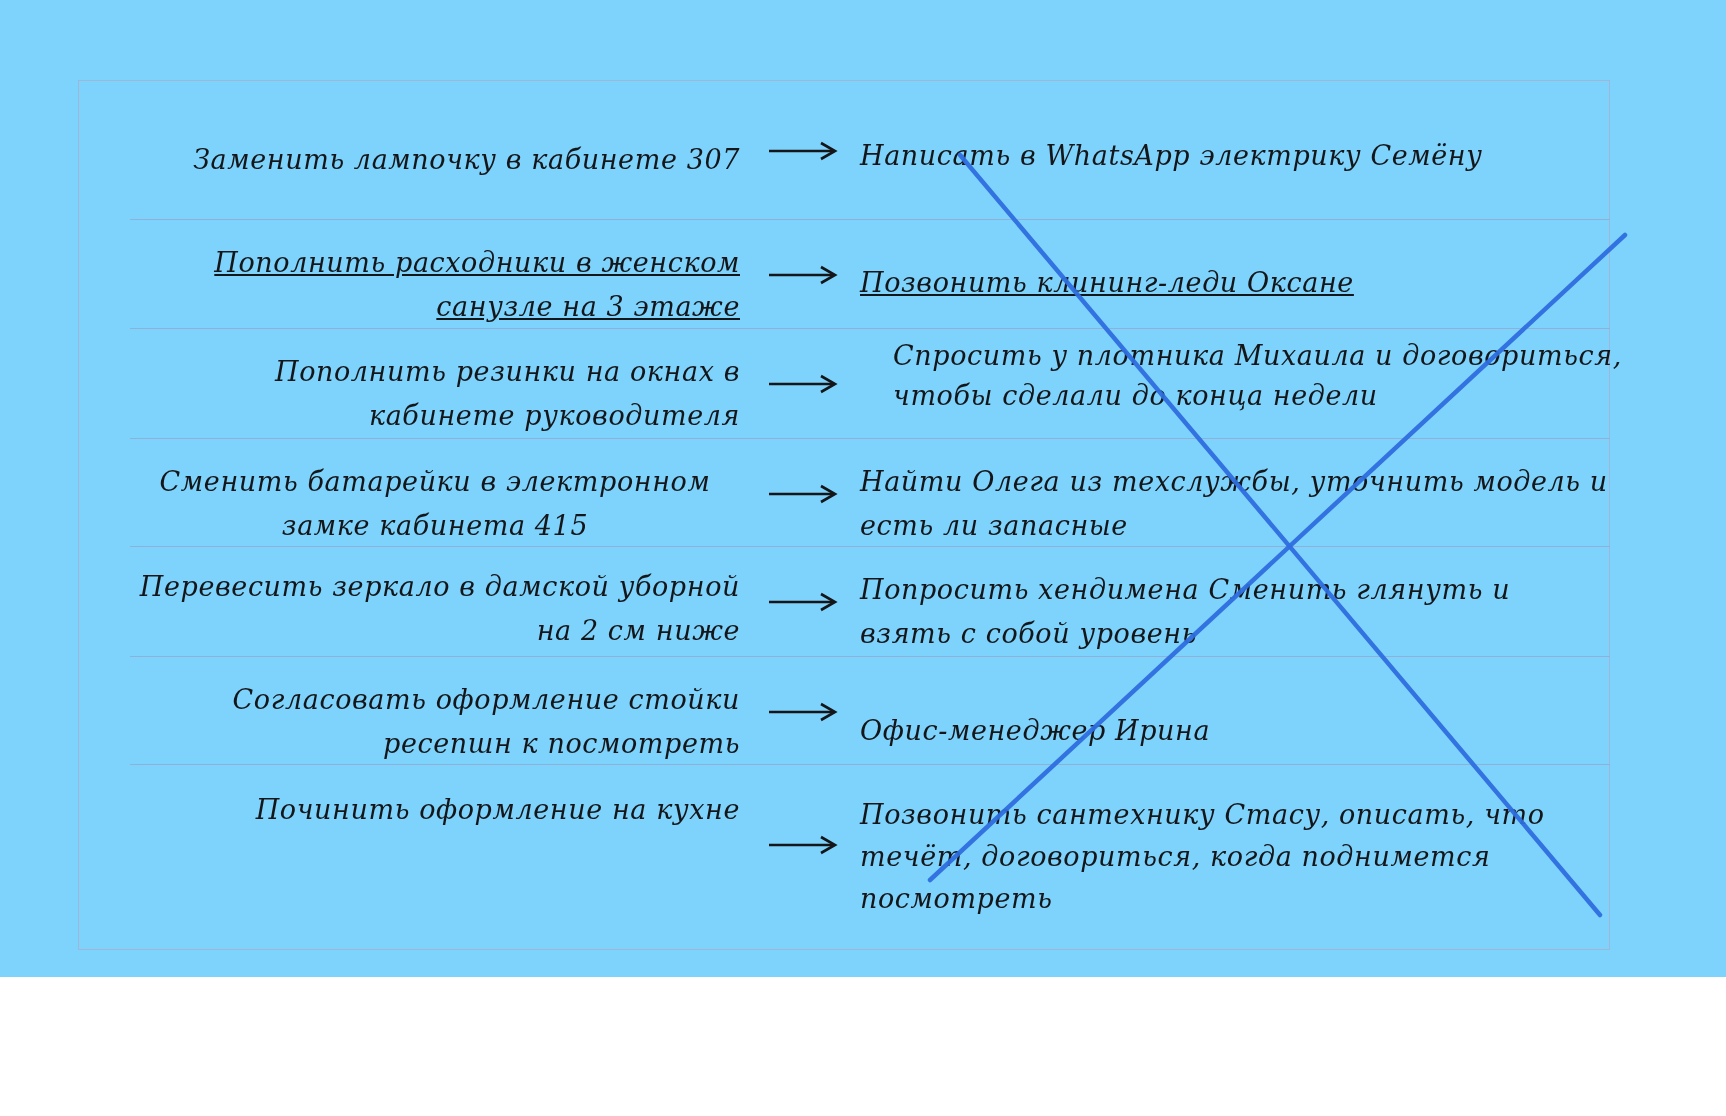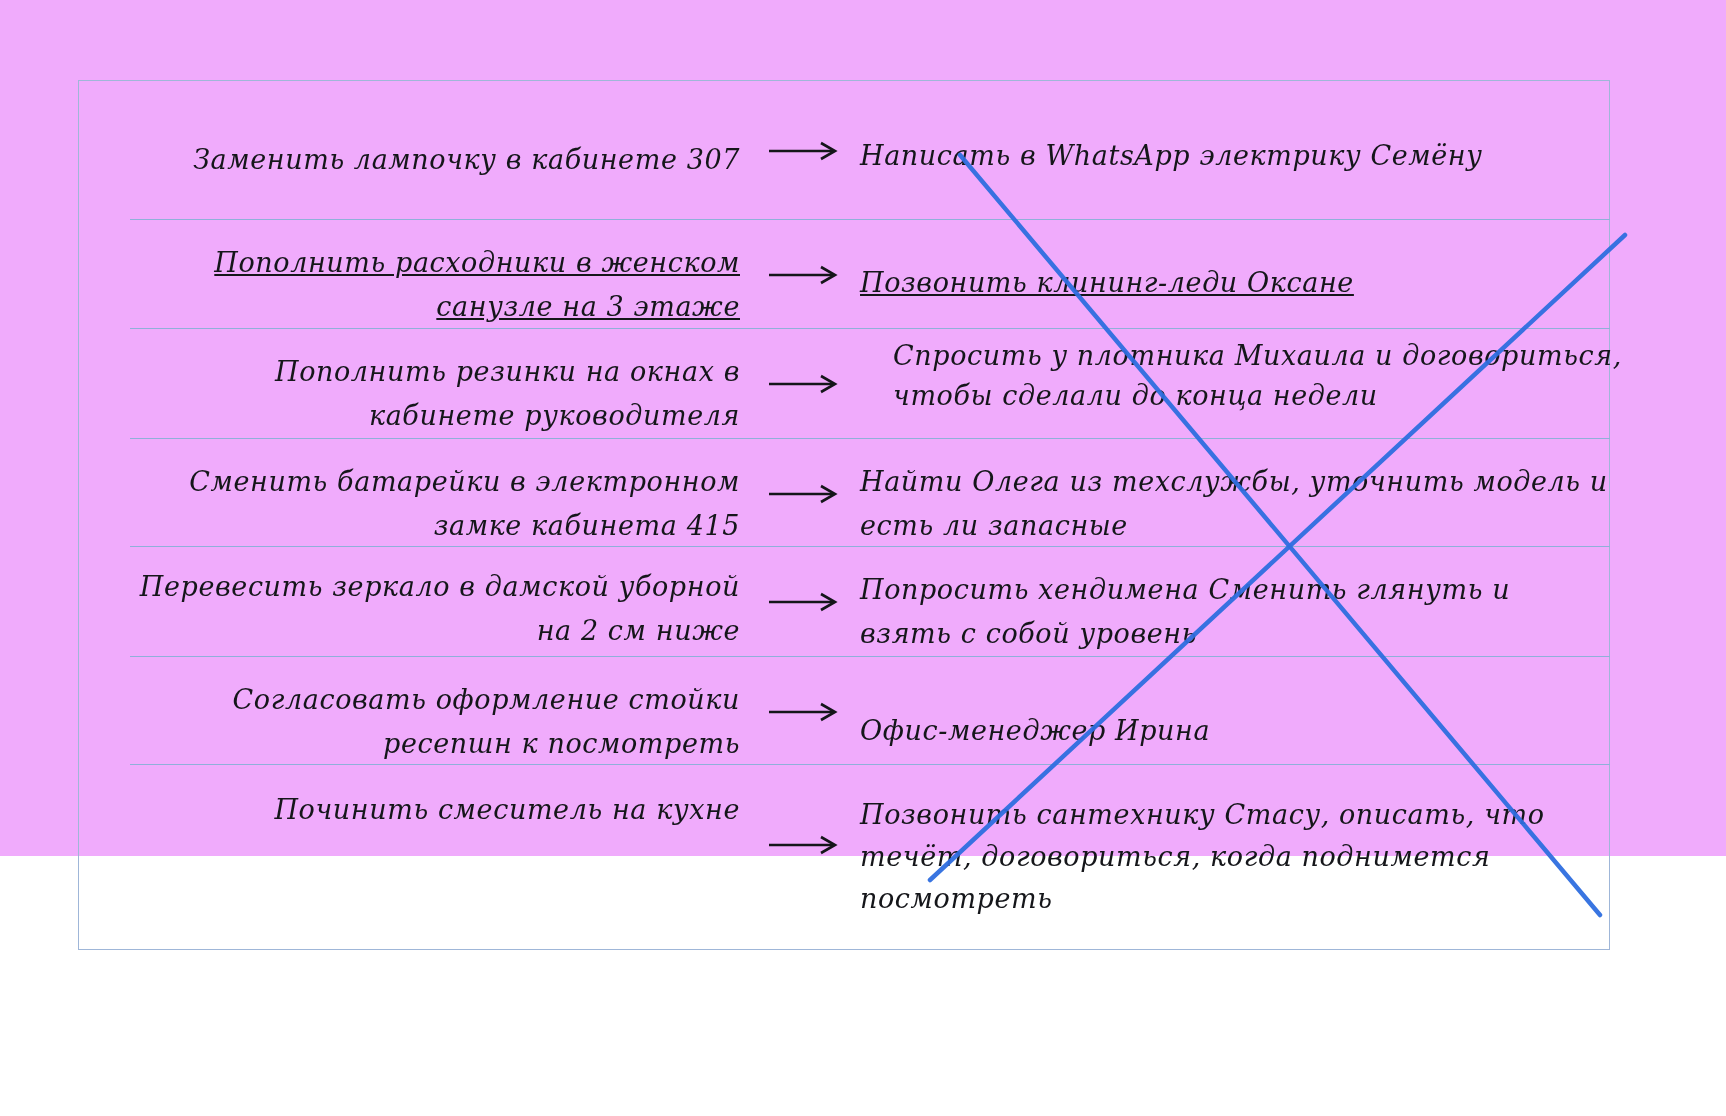--- a/index.html
+++ b/index.html
@@ -10,22 +10,22 @@
   body {
     width: 1726px;
     height: 1116px;
     font-family: "DejaVu Serif", serif;
     overflow: hidden;
   }
 
   .page {
     position: relative;
     width: 1726px;
-    height: 856px;
-    background: #f0abfc;
+    height: 977px;
+    background: #7dd3fc;
   }
 
   
   .sheet-border {
     position: absolute;
     left: 78px;
     top: 80px;
     width: 1532px;
     height: 870px;
     border: 1.5px solid #9fb6d8;
@@ -142,21 +142,21 @@
         <svg width="80" height="22" viewBox="0 0 80 22">
           <line x1="4" y1="11" x2="68" y2="11" stroke="#15161a" stroke-width="2.6"></line>
           <polyline points="56,3 70,11 56,19" fill="none" stroke="#15161a" stroke-width="2.6"></polyline>
         </svg>
       </div>
       <div class="right-cell" style="top:8px; line-height:40px;margin-left:33px;">Спросить у плотника Михаила и договориться, чтобы сделали до конца недели</div>
     </div>
     <div class="rule" style="top:326px;"></div>
 
     <div class="row" style="top:326px;">
-      <div class="left-cell" style="top:22px;">Сменить батарейки в электронном замке кабинета 415</div>
+      <div class="left-cell" style="top:22px;text-align:center;">Сменить батарейки в электронном замке кабинета 415</div>
       <div class="arrow" style="top:45px;">
         <svg width="80" height="22" viewBox="0 0 80 22">
           <line x1="4" y1="11" x2="68" y2="11" stroke="#15161a" stroke-width="2.6"></line>
           <polyline points="56,3 70,11 56,19" fill="none" stroke="#15161a" stroke-width="2.6"></polyline>
         </svg>
       </div>
       <div class="right-cell" style="top:22px;">Найти Олега из техслужбы, уточнить модель и есть ли запасные</div>
     </div>
     <div class="rule" style="top:434px;"></div>
 
@@ -178,21 +178,21 @@
         <svg width="80" height="22" viewBox="0 0 80 22">
           <line x1="4" y1="11" x2="68" y2="11" stroke="#15161a" stroke-width="2.6"></line>
           <polyline points="56,3 70,11 56,19" fill="none" stroke="#15161a" stroke-width="2.6"></polyline>
         </svg>
       </div>
       <div class="right-cell" style="top:53px;">Офис-менеджер Ирина</div>
     </div>
     <div class="rule" style="top:652px;"></div>
 
     <div class="row" style="top:652px;">
-      <div class="left-cell" style="top:24px;">Починить смеситель на кухне</div>
+      <div class="left-cell" style="top:24px;">Починить оформление на кухне</div>
       <div class="arrow" style="top:70px;">
         <svg width="80" height="22" viewBox="0 0 80 22">
           <line x1="4" y1="11" x2="68" y2="11" stroke="#15161a" stroke-width="2.6"></line>
           <polyline points="56,3 70,11 56,19" fill="none" stroke="#15161a" stroke-width="2.6"></polyline>
         </svg>
       </div>
       <div class="right-cell" style="top:30px; line-height:42px;">Позвонить сантехнику Стасу, описать, что течёт, договориться, когда поднимется посмотреть</div>
     </div>
 
   </div>

